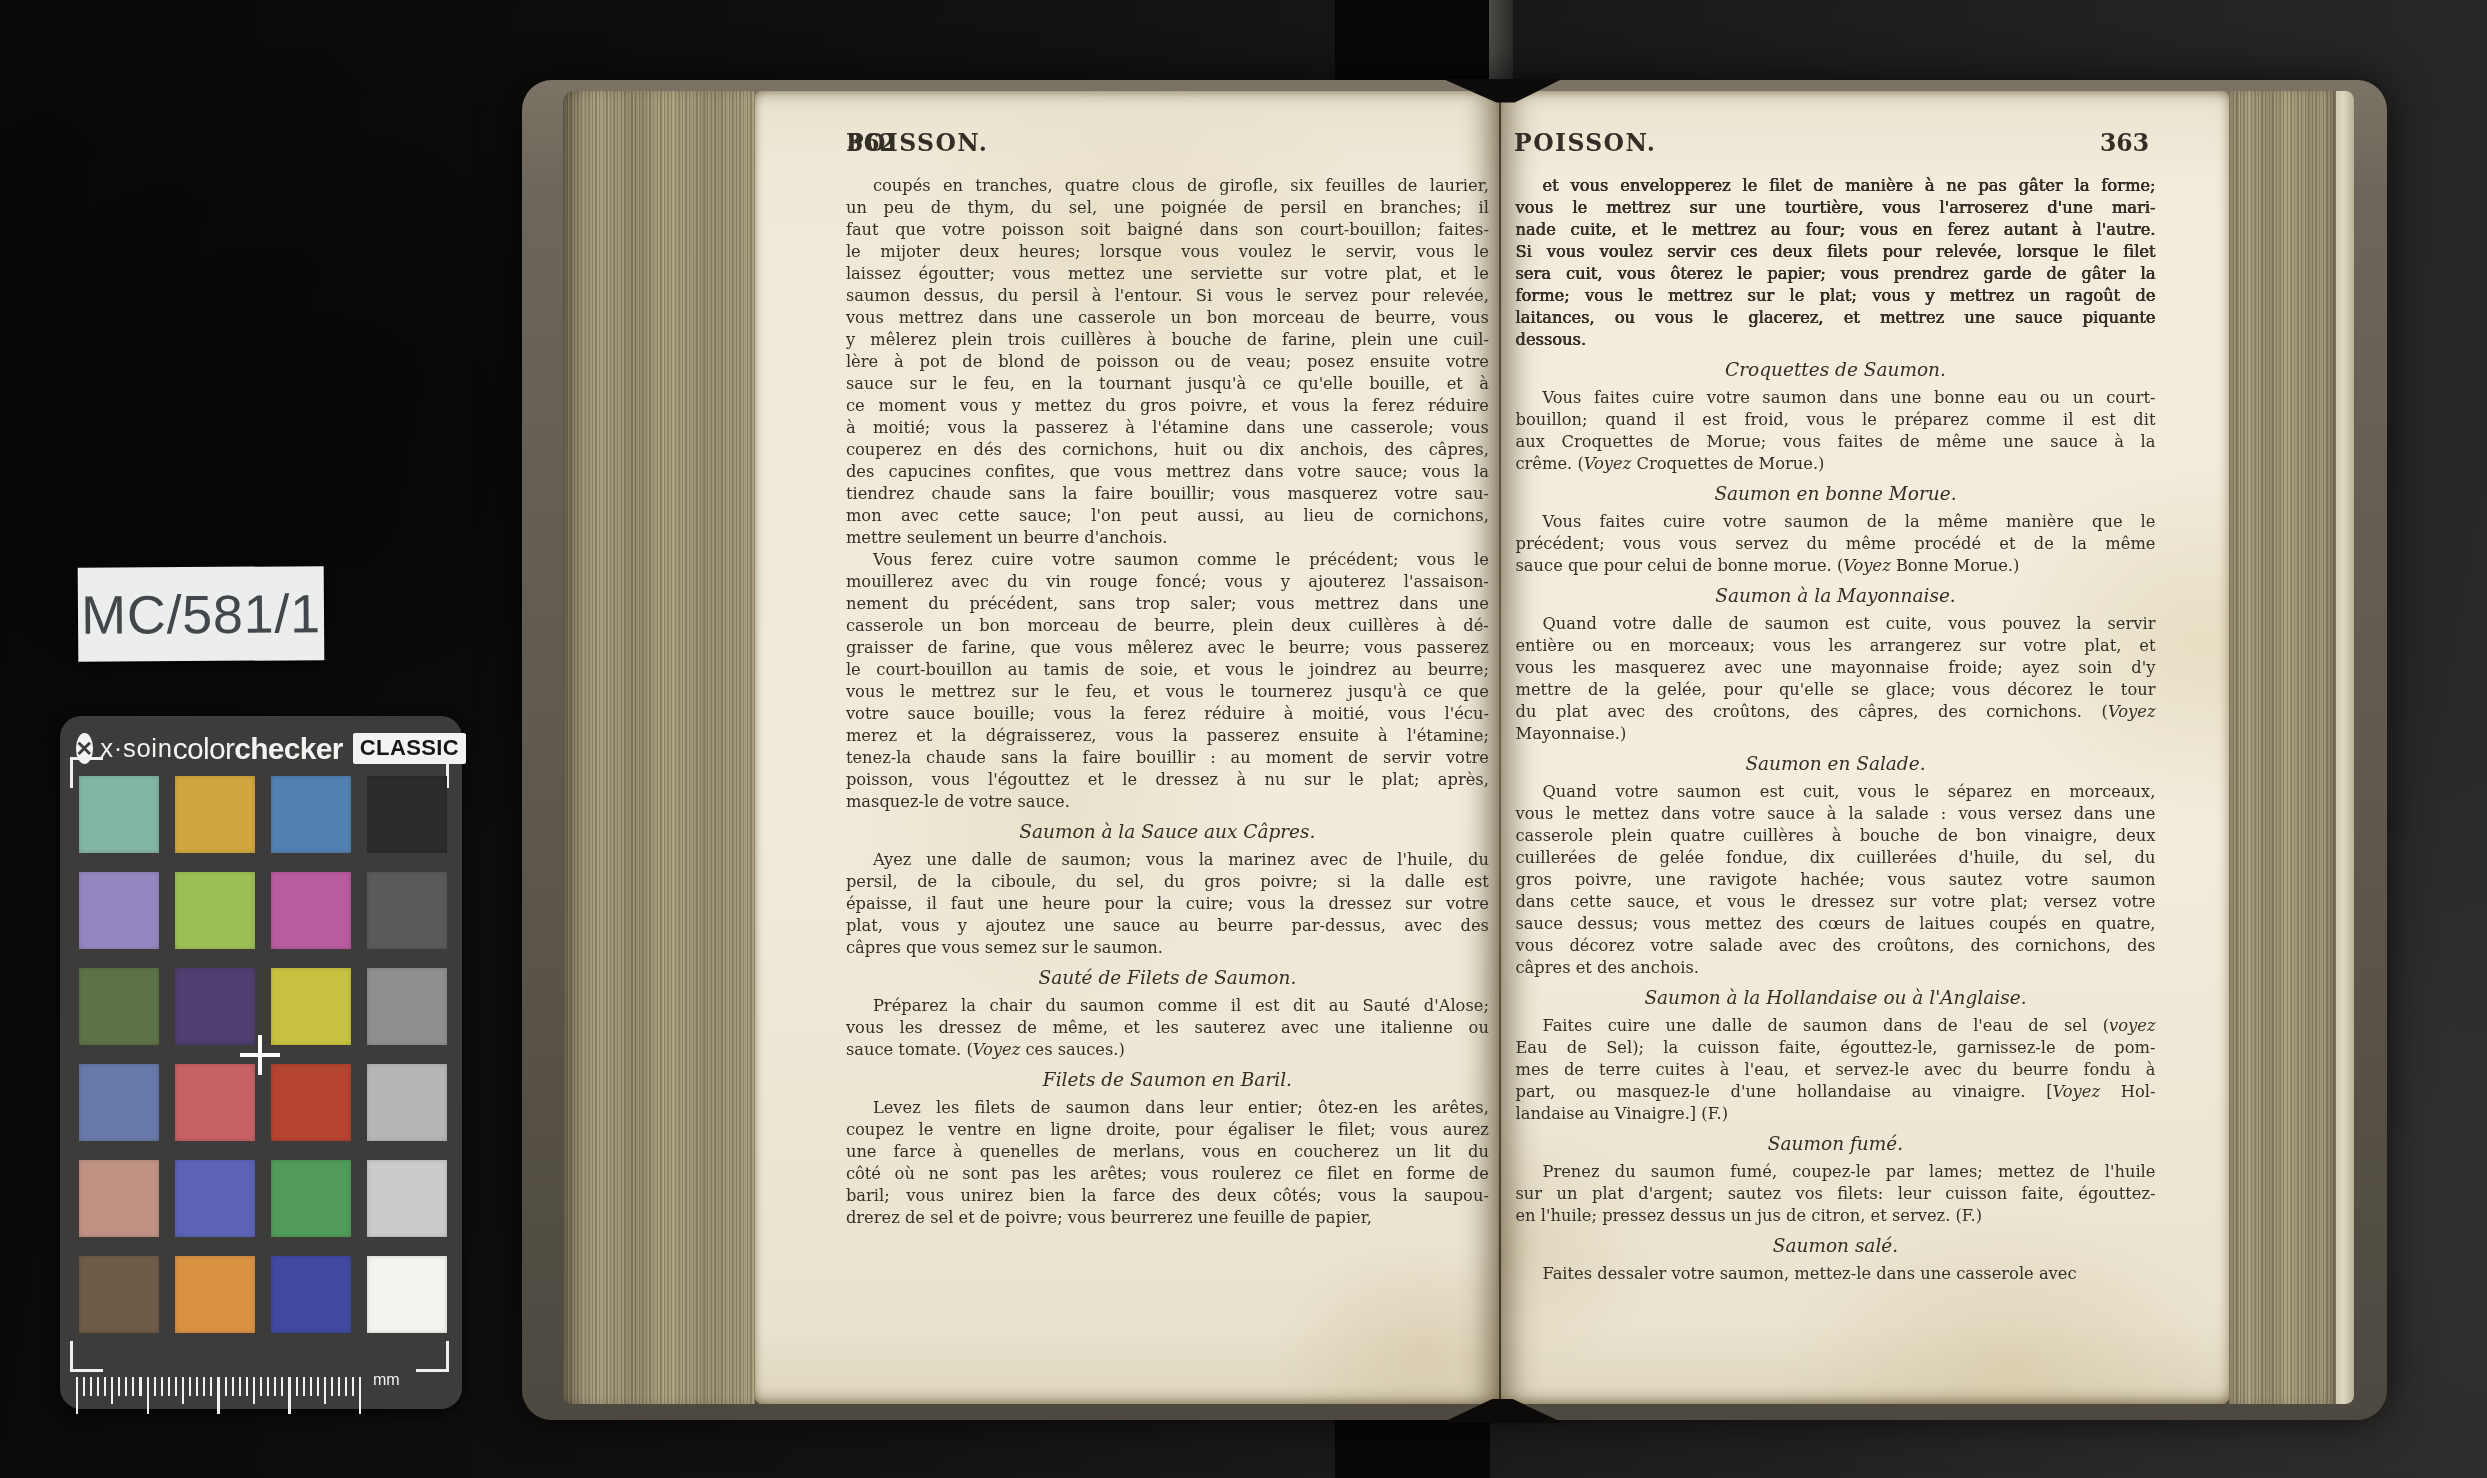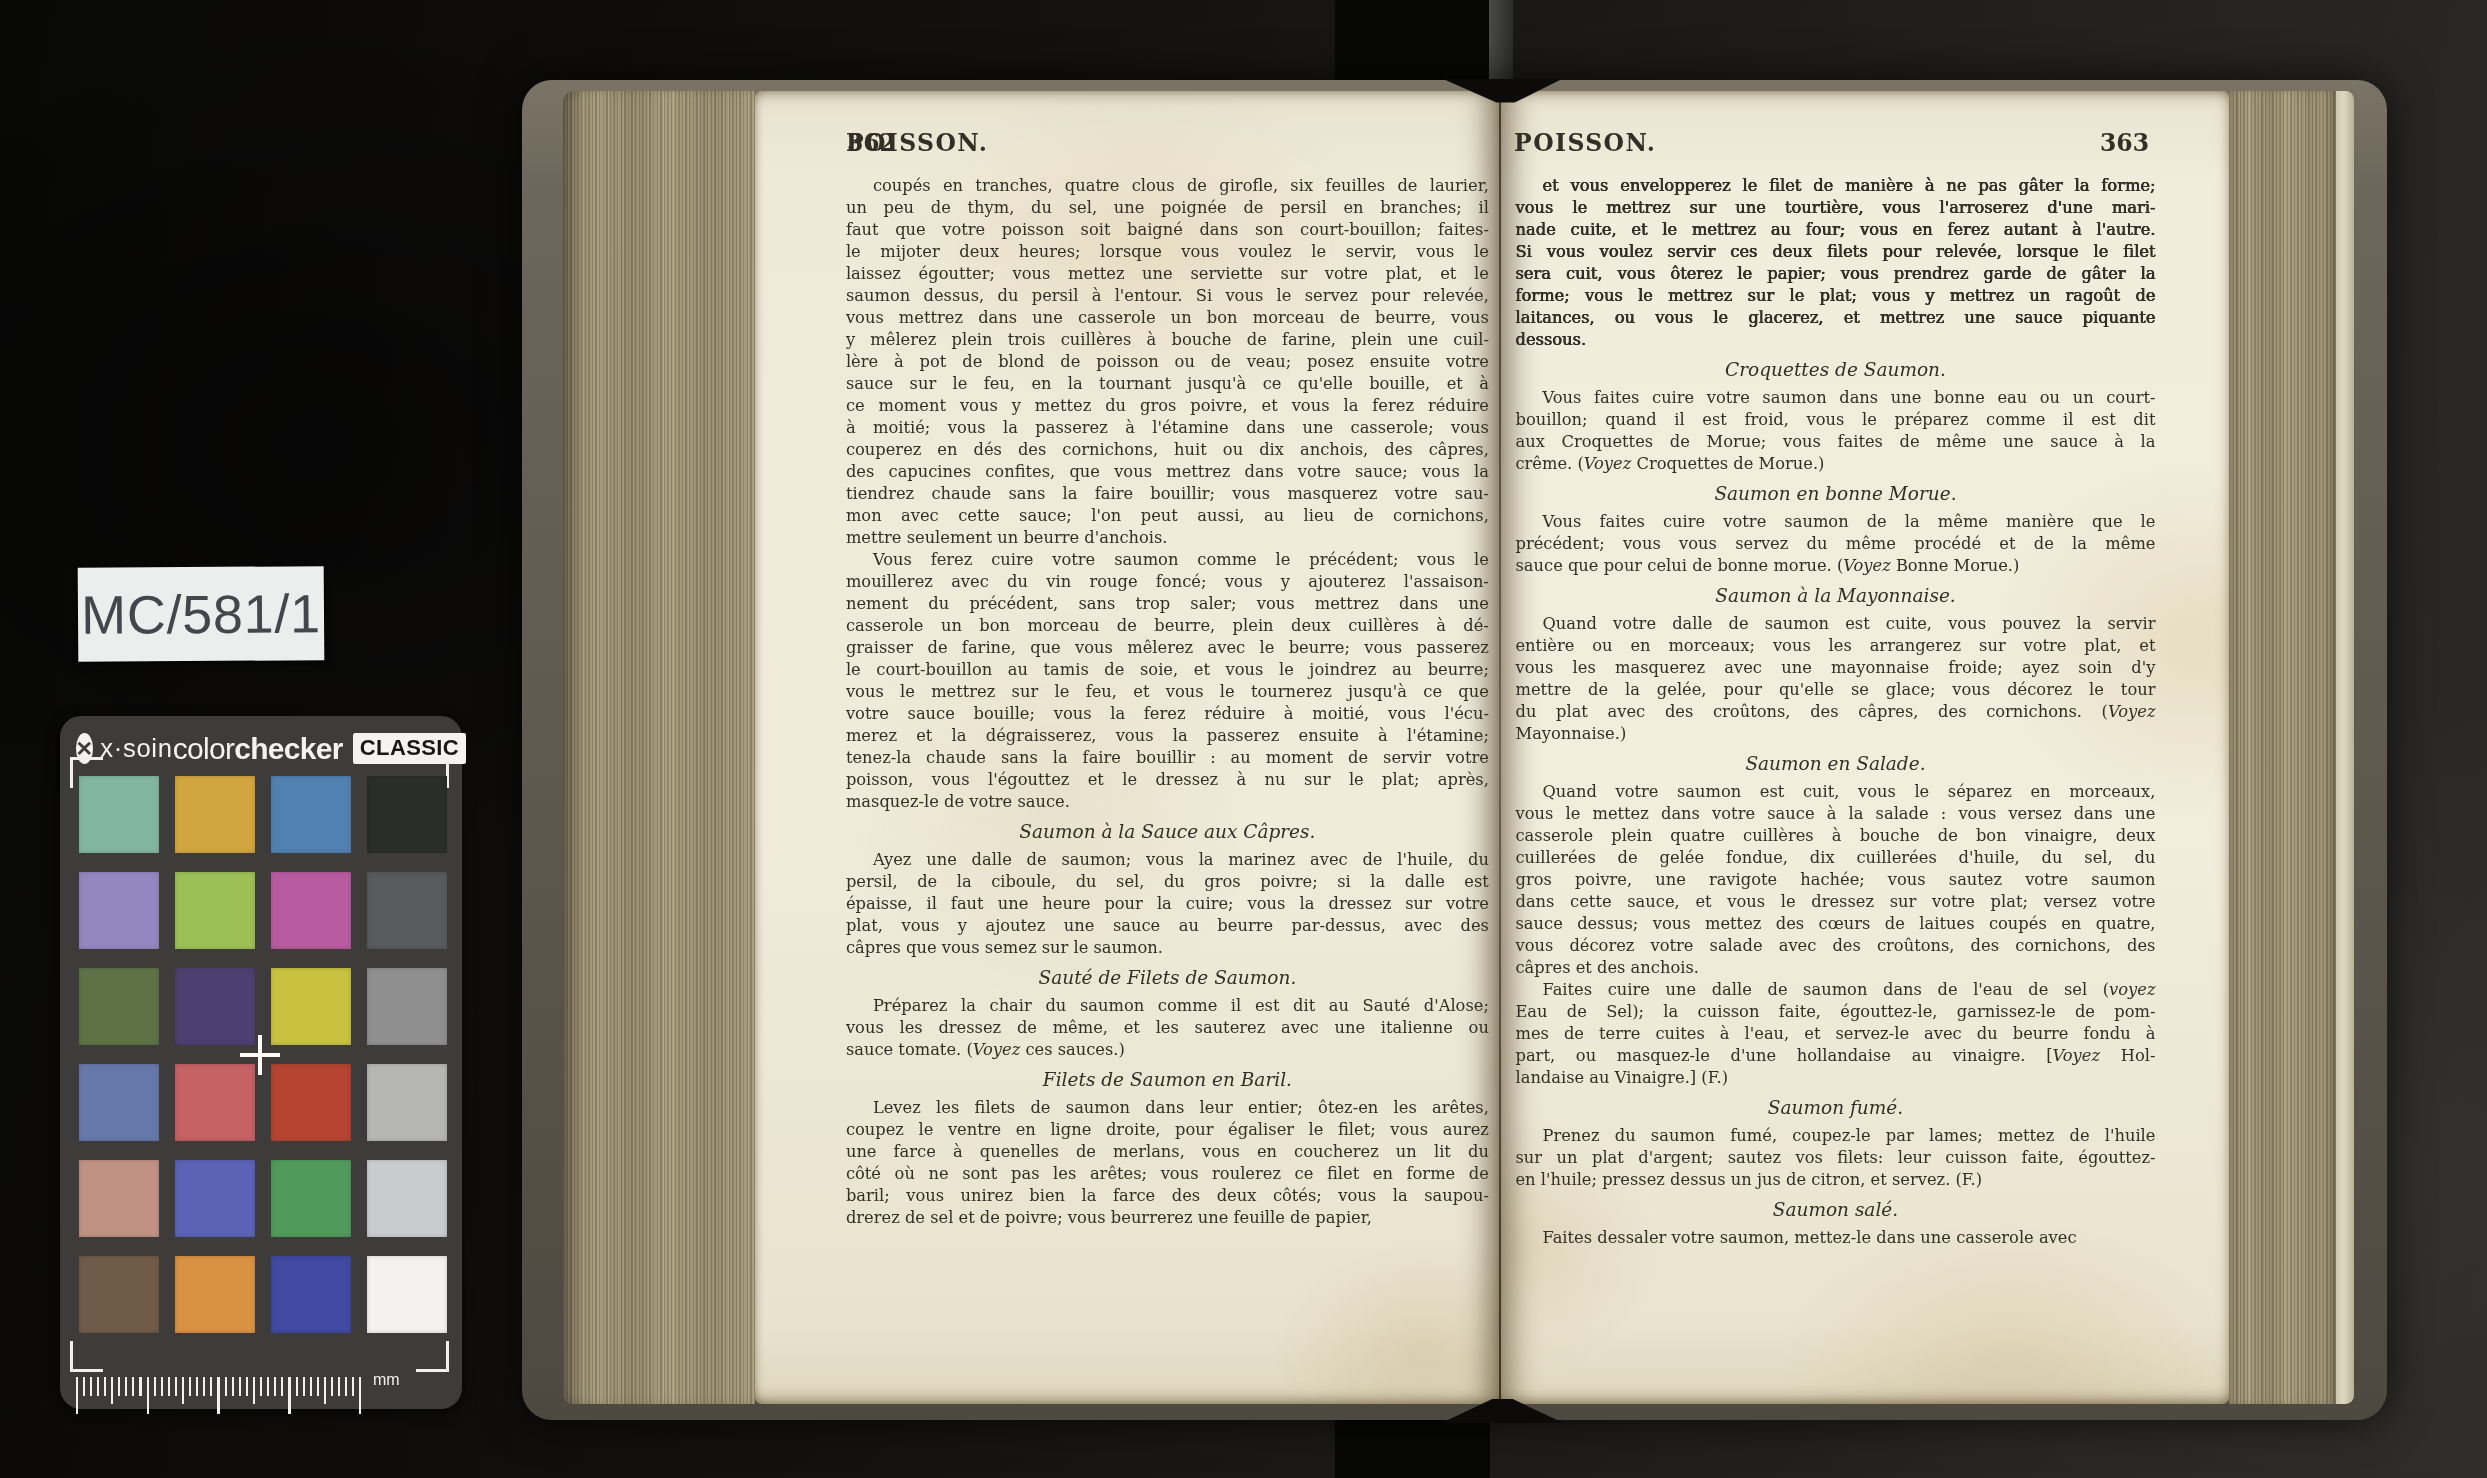--- a/index.html
+++ b/index.html
@@ -224,20 +224,21 @@
             <div class="line first">Quand votre saumon est cuit, vous le séparez en morceaux,</div>
             <div class="line">vous le mettez dans votre sauce à la salade : vous versez dans une</div>
             <div class="line">casserole plein quatre cuillères à bouche de bon vinaigre, deux</div>
             <div class="line">cuillerées de gelée fondue, dix cuillerées d'huile, du sel, du</div>
             <div class="line">gros poivre, une ravigote hachée; vous sautez votre saumon</div>
             <div class="line">dans cette sauce, et vous le dressez sur votre plat; versez votre</div>
             <div class="line">sauce dessus; vous mettez des cœurs de laitues coupés en quatre,</div>
             <div class="line">vous décorez votre salade avec des croûtons, des cornichons, des</div>
             <div class="line last">câpres et des anchois.</div>
           </div>
+          <div class="heading">Saumon à la Hollandaise ou à l'Anglaise.</div>
           <div class="para">
             <div class="line first">Faites cuire une dalle de saumon dans de l'eau de sel (<i>voyez</i></div>
             <div class="line">Eau de Sel); la cuisson faite, égouttez-le, garnissez-le de pom-</div>
             <div class="line">mes de terre cuites à l'eau, et servez-le avec du beurre fondu à</div>
             <div class="line">part, ou masquez-le d'une hollandaise au vinaigre. [<i>Voyez</i> Hol-</div>
             <div class="line last">landaise au Vinaigre.] (F.)</div>
           </div>
           <div class="heading">Saumon fumé.</div>
           <div class="para">
             <div class="line first">Prenez du saumon fumé, coupez-le par lames; mettez de l'huile</div>

